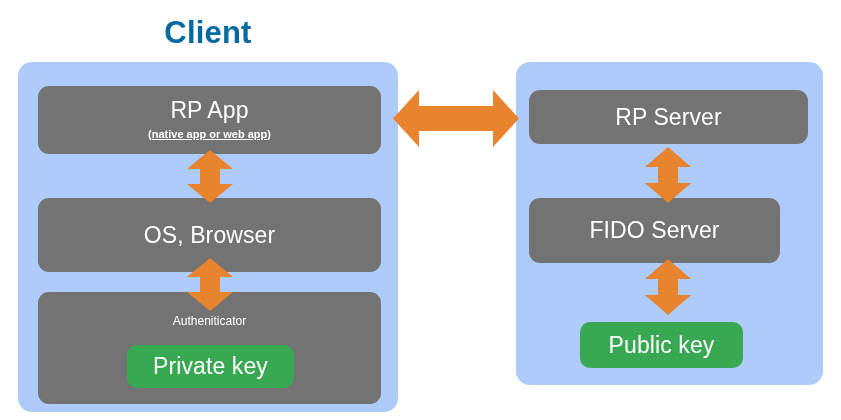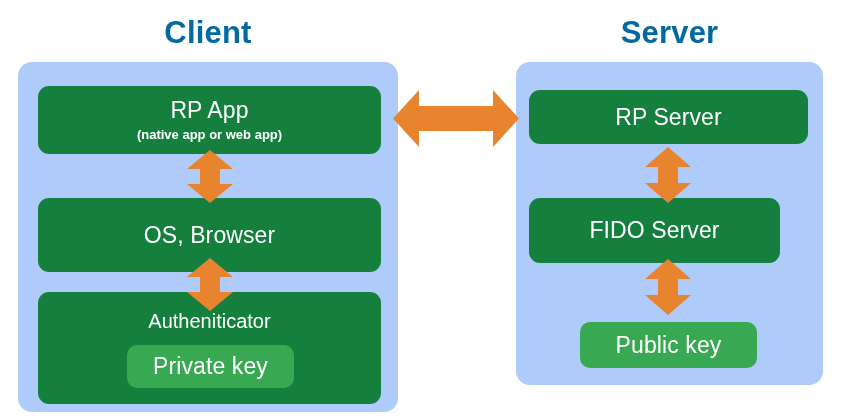--- a/index.html
+++ b/index.html
@@ -43,46 +43,47 @@
     position: absolute;
     background: #AECBFA;
     border-radius: 14px;
   }
   #panel-client { left: 18px;  top: 62px; width: 380px; height: 350px; }
   #panel-server { left: 516px; top: 62px; width: 307px; height: 323px; }
 
   
   .box {
     position: absolute;
-    background: #15803d;
+    background: #737373;
     border-radius: 11px;
     color: #ffffff;
     display: flex;
     flex-direction: column;
     align-items: center;
     justify-content: center;
     text-align: center;
     box-sizing: border-box;
   }
   .box-title {
     font-size: 23px;
     font-weight: 400;
     line-height: 27px;
     letter-spacing: 0.1px;
     white-space: nowrap;
   }
   .box-sub {
-    font-size: 13px;
+    font-size: 11px;
     font-weight: 700;
     line-height: 19px;
     margin-top: 1px;
     white-space: nowrap;
+    text-decoration: underline;
   }
   .box-label-small {
-    font-size: 20px;
+    font-size: 12px;
     font-weight: 400;
     line-height: 20px;
     white-space: nowrap;
   }
 
   
   #box-rp-app       { left: 38px;  top: 86px;  width: 343px; height: 68px; }
   #box-os-browser   { left: 38px;  top: 198px; width: 343px; height: 74px; }
   #box-authenticator{ left: 38px;  top: 292px; width: 343px; height: 112px;
                       justify-content: flex-start; padding-top: 19px; }
@@ -100,42 +101,41 @@
     display: flex;
     align-items: center;
     justify-content: center;
     font-size: 23px;
     font-weight: 400;
     letter-spacing: 0.1px;
     white-space: nowrap;
     box-sizing: border-box;
   }
   #key-private { left: 127px; top: 345px; width: 167px; height: 43px; }
-  #key-public  { left: 580px; top: 322px; width: 177px; height: 46px; }
+  #key-public  { left: 580px; top: 322px; width: 163px; height: 46px; }
 
   
   .arrow {
     position: absolute;
   }
   .arrow svg { display: block; }
 
   #arrow-rp-os        { left: 187px; top: 150px; width: 46px; height: 53px; }
   #arrow-os-auth      { left: 187px; top: 258px; width: 46px; height: 53px; }
   #arrow-client-server{ left: 393px; top: 90px;  width: 126px; height: 57px; }
   #arrow-rps-fido     { left: 645px; top: 147px; width: 46px; height: 56px; }
   #arrow-fido-public  { left: 645px; top: 259px; width: 46px; height: 56px; }
 </style>
 </head>
 <body>
 
 <div class="canvas">
 
   <div class="col-title" id="title-client">Client</div>
 
-  <div class="col-title" id="title-server">Server</div>
 
   <div class="panel" id="panel-client"></div>
 
   <div class="box" id="box-rp-app">
     <div class="box-title">RP App</div>
     <div class="box-sub">(native app or web app)</div>
   </div>
 
   <div class="box" id="box-os-browser">
     <div class="box-title">OS, Browser</div>

